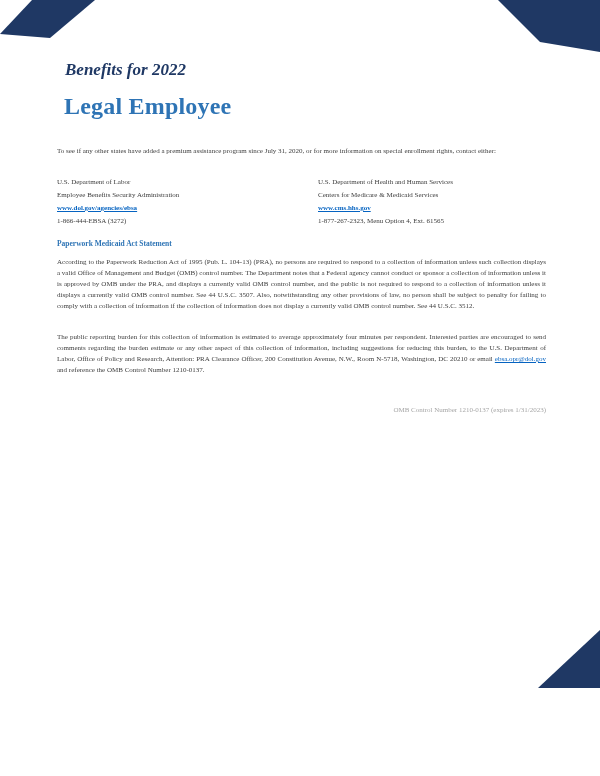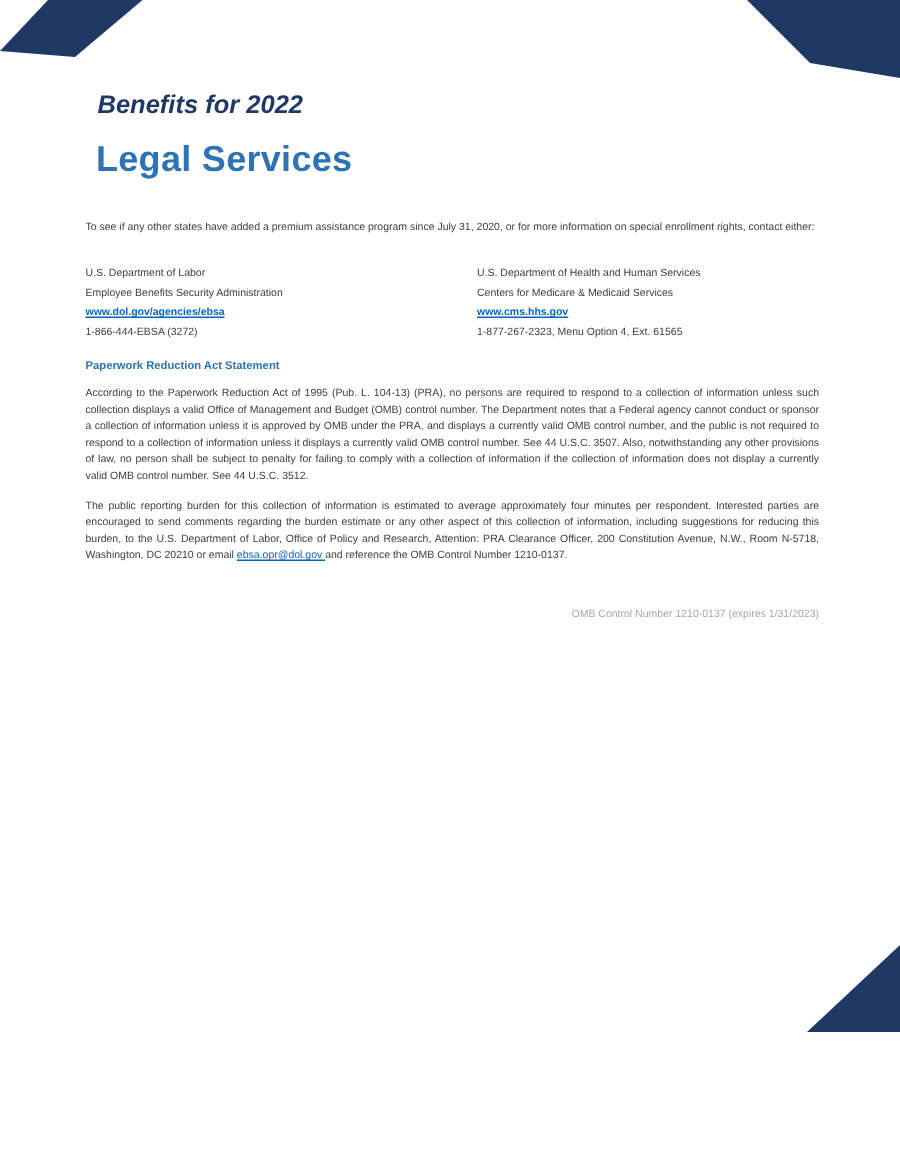--- a/index.html
+++ b/index.html
@@ -6,20 +6,21 @@
   html, body { background: #ffffff; }
   body { font-family: "Liberation Sans", sans-serif; }
 
   .page {
     position: relative;
     width: 600px;
     height: 688px;
     background: #ffffff;
     overflow: hidden;
     color: #404040;
+    font-family: Liberation Serif, serif;
   }
 
   .shape { position: absolute; }
 
   .corner-tl {
     left: 0; top: 0;
     width: 100px; height: 38px;
     background: #1f3864;
     clip-path: polygon(32px 0, 95px 0, 50px 38px, 0 34px);
   }
@@ -150,40 +151,40 @@
 </style>
 </head>
 <body>
 
 <div class="page">
 
   <div class="shape corner-tl"></div>
   <div class="shape corner-tr"></div>
 
   <div class="eyebrow">Benefits for 2022</div>
-  <h1 class="title">Legal Services</h1>
+  <h1 class="title">Legal Employee</h1>
 
   <p class="intro">To see if any other states have added a premium assistance program since July 31, 2020, or for more information on special enrollment rights, contact either:</p>
 
   <div class="contacts">
     <div class="contact">
       <div>U.S.  Department of Labor</div>
       <div>Employee Benefits Security Administration</div>
       <div><a class="link">www.dol.gov/agencies/ebsa</a></div>
       <div>1-866-444-EBSA (3272)</div>
     </div>
     <div class="contact right">
       <div>U.S. Department of Health and Human Services</div>
       <div>Centers for Medicare &amp; Medicaid Services</div>
       <div><a class="link">www.cms.hhs.gov</a></div>
       <div>1-877-267-2323,  Menu Option 4, Ext.  61565</div>
     </div>
   </div>
 
-  <div class="pra-heading">Paperwork Reduction Act Statement</div>
+  <div class="pra-heading">Paperwork Medicaid Act Statement</div>
 
   <p class="body-para para1">According to the Paperwork Reduction Act of 1995 (Pub. L. 104-13) (PRA), no persons are required to respond to a collection of information unless such collection displays a valid Office of Management and Budget (OMB) control number.  The Department notes that a Federal agency cannot conduct or sponsor a collection of information unless it is approved by OMB under the PRA, and displays a currently valid OMB control number, and the public is not required to respond to a collection of information unless it displays a currently valid OMB control number. See 44 U.S.C. 3507.  Also, notwithstanding any other provisions of law, no person shall be subject to penalty for failing to comply with a collection of information if the collection of information does not display a currently valid OMB control number. See 44 U.S.C. 3512.</p>
 
   <p class="body-para para2"><span>The public reporting burden for this collection of information is estimated to average approximately four minutes per respondent.  Interested parties are encouraged to send comments regarding the burden estimate or any other aspect of this collection of information, including suggestions for reducing this burden, to the U.S. Department of Labor, Office of Policy and Research, Attention: PRA Clearance Officer, 200 Constitution Avenue, N.W., Room N-5718, Washington, DC 20210 or email </span><a class="link inline">ebsa.opr@dol.gov </a><span>and reference the OMB Control Number 1210-0137.</span></p>
 
   <div class="omb">OMB Control Number 1210-0137 (expires 1/31/2023)</div>
 
   <div class="footer-gray"></div>
 
   <div class="disclaimer">This booklet provides only a summary of your benefits. All services described within are subject to the definitions, limitations, and exclusions set forth in each insurance carrier or provider's contract.</div>

